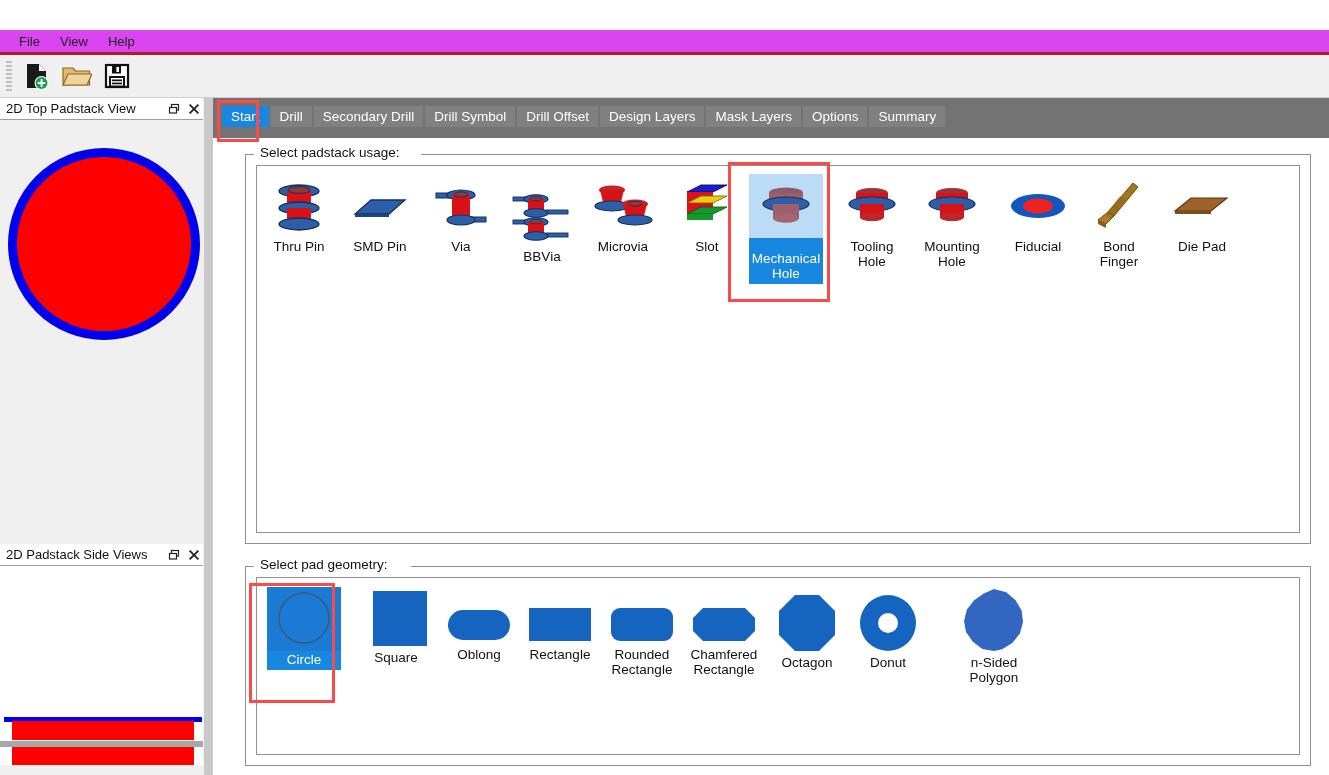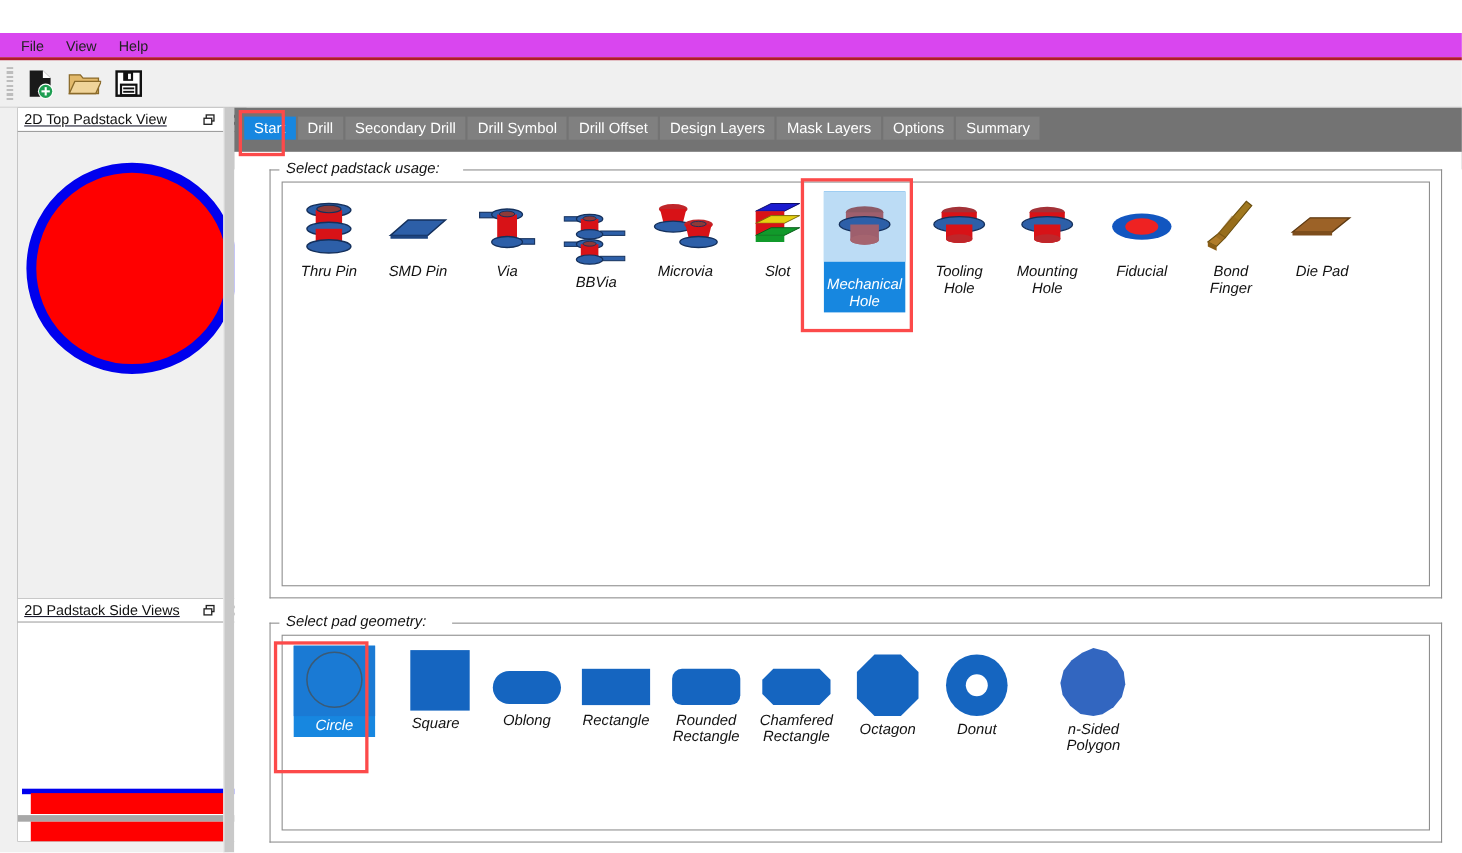--- a/index.html
+++ b/index.html
@@ -47,21 +47,21 @@
     position:absolute; left:0; top:55px; width:1329px; height:43px;
     background:#f0f0f0; border-bottom:1px solid #cfcfcf;
     display:flex; align-items:center; padding-left:6px;
   }
   #tb-grip { width:6px; height:30px; margin-right:5px;
     background: repeating-linear-gradient(to bottom,#bdbdbd 0 2px, transparent 2px 4px); }
   .tb-btn { width:40px; height:38px; display:flex; align-items:center; justify-content:center; cursor:pointer; }
 
   
   #leftdock { position:absolute; left:0; top:98px; width:208px; height:677px; background:#f0f0f0; }
-  .dock-panel { position:absolute; left:16px; width:208px; background:#404040;text-decoration:underline; }
+  .dock-panel { position:absolute; left:0; width:208px; background:#404040; }
   .dock-head {
     height:22px; background:#ffffff; border-bottom:1px solid #9e9e9e;
     display:flex; align-items:center; padding:0 4px 0 6px; font-size:13px; color:#111;
   }
   .dock-head .t { flex:1 1 auto; white-space:nowrap; }
   .dock-btn { width:20px; height:18px; display:flex; align-items:center; justify-content:center; cursor:pointer; color:#222; }
   .dock-body { background:#f0f0f0; position:relative; overflow:hidden; }
 
   
   #top-view-body { height:424px; background:#f0f0f0; }
@@ -88,21 +88,21 @@
   .tab {
     height:21px; line-height:21px; padding:0 9px; margin-right:2px;
     background:#808080; color:#ffffff; font-size:13.5px; white-space:nowrap; cursor:pointer;
   }
   .tab.sel { background:#1787e0; color:#ffffff; }
   .tab:first-child { margin-left:9px; }
 
   
   #content { position:absolute; left:213px; top:138px; width:1116px; height:637px; background:#ffffff; }
 
-  .groupbox { position:absolute;font-style:italic; }
+  .groupbox { position:absolute; }
   .gb-label { position:absolute; top:-9px; left:11px; background:#ffffff; padding:0 4px; font-size:13.5px; color:#111; white-space:nowrap;}
   .gb-frame { position:absolute; inset:0; border:1px solid #8f8f8f; border-top:none; }
   .gb-top-l { position:absolute; top:0; left:0; width:9px; height:1px; background:#8f8f8f;}
   .gb-top-r { position:absolute; top:0; right:0; height:1px; background:#8f8f8f;}
 
   #gb-usage { left:32px; top:16px; width:1066px; height:390px; }
   #gb-usage .gb-top-r { left:176px; right:0; }
   #gb-geom  { left:32px; top:428px; width:1066px; height:200px; }
   #gb-geom  .gb-top-r { left:166px; right:0; }
 

